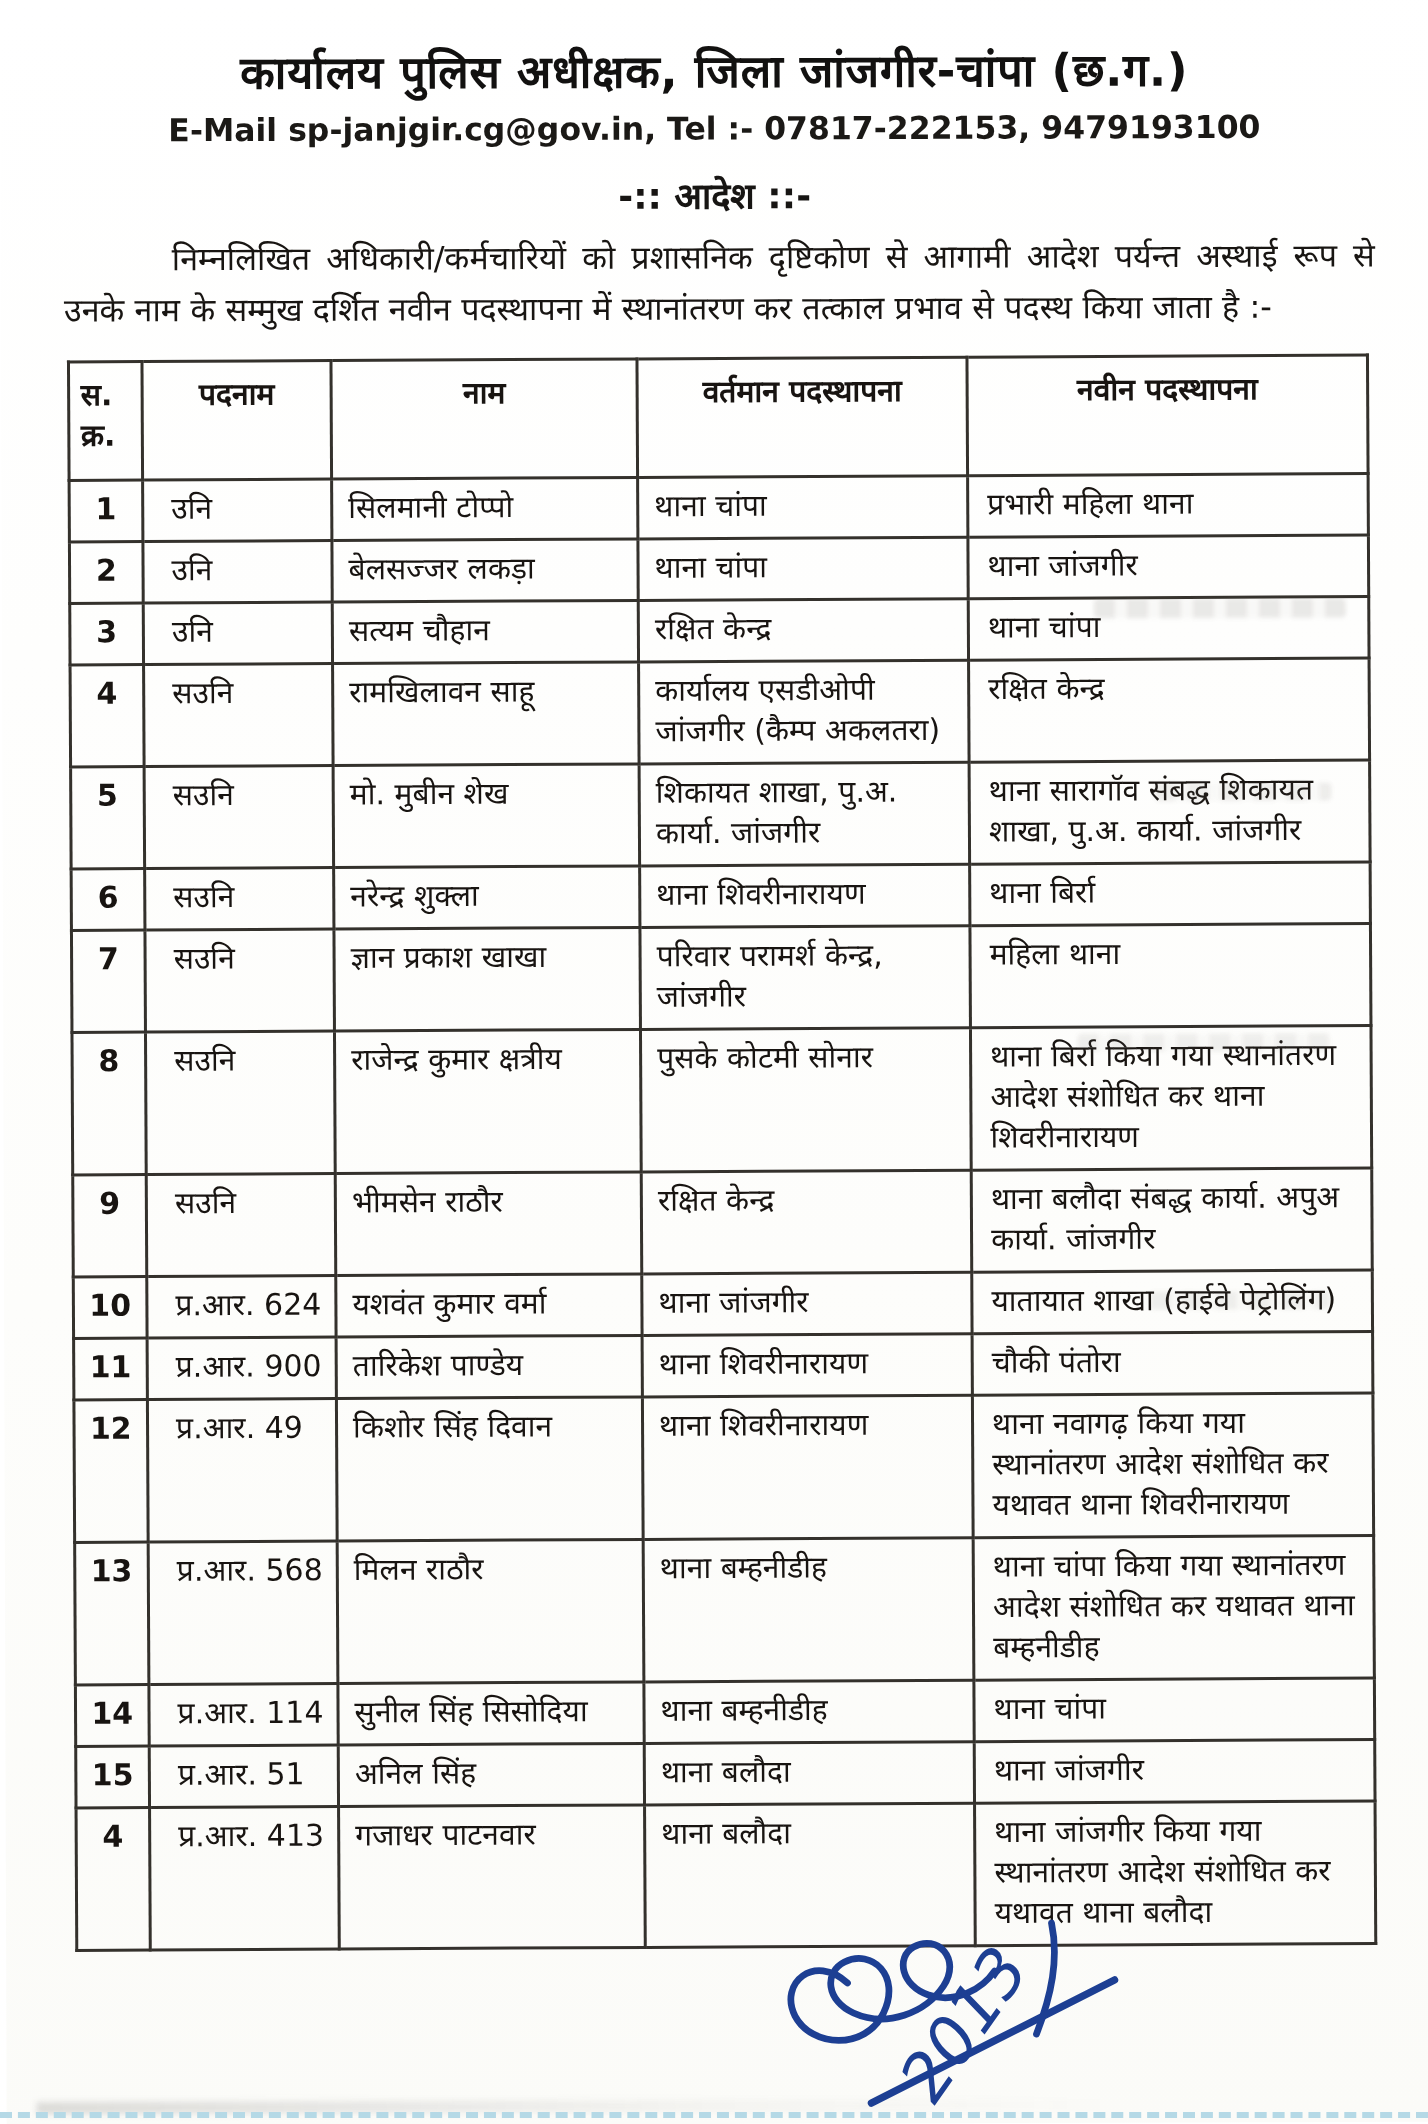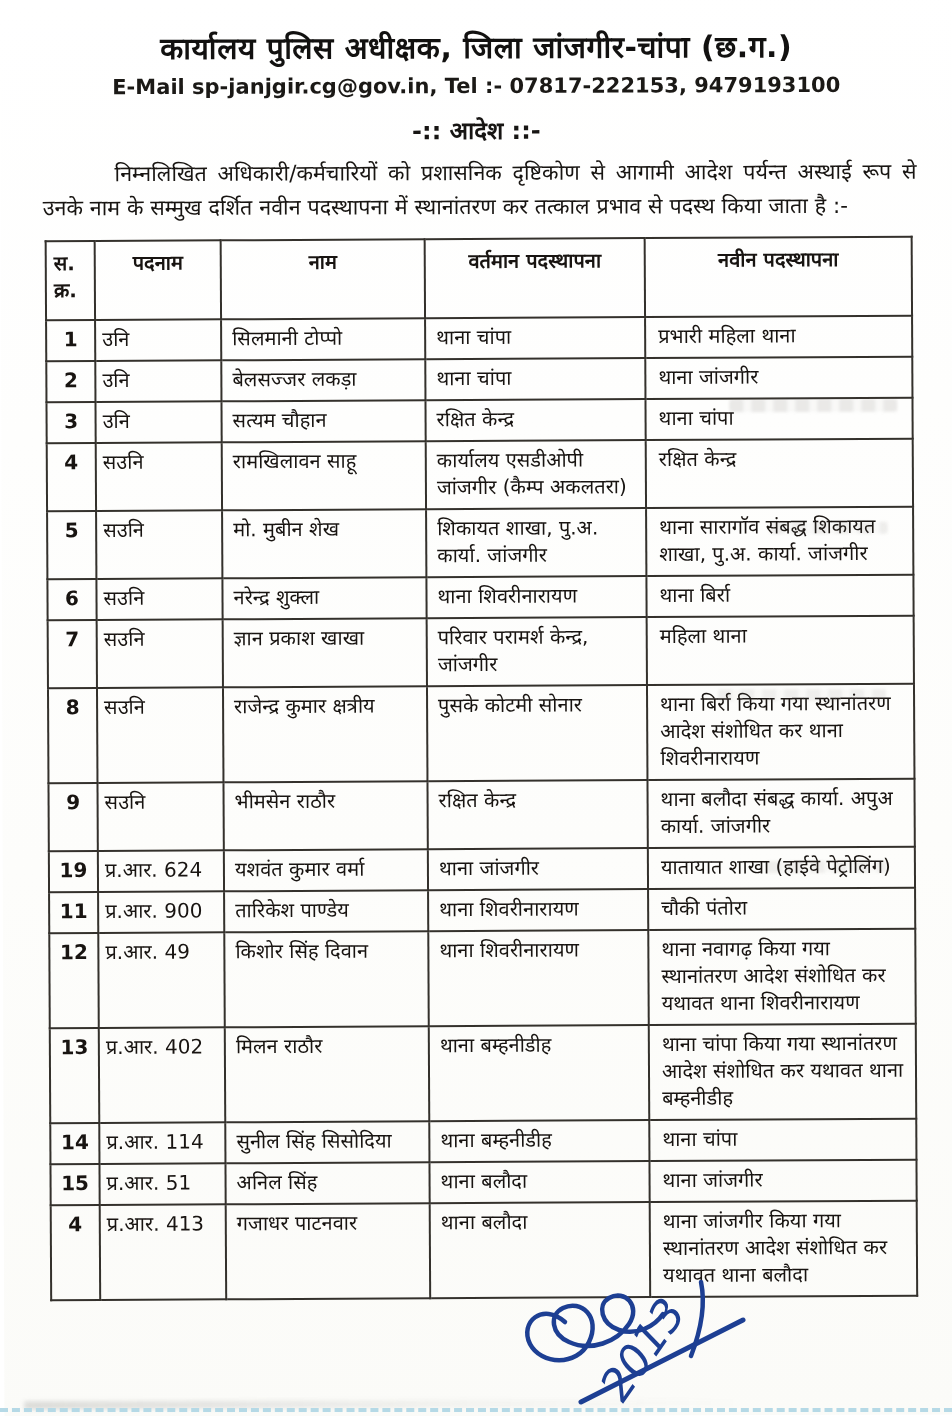--- a/index.html
+++ b/index.html
@@ -72,21 +72,21 @@
     text-align:center;
     height:62px;
     padding-top:8px;
   }
   .order-table th:first-child{
     text-align:left;
     padding-left:7px;
     padding-right:2px;
   }
   .order-table td.c-sno{text-align:center;font-weight:600;}
-  .order-table td.c-post{padding-left:6px;}
+  .order-table td.c-post{padding-left:18px;}
   .order-table td.c-name{padding-left:10px;}
   .order-table td.c-current{padding-left:10px;}
   .order-table td.c-new_posting{padding-left:12px;}
   
   .signature-wrap{
     position:absolute;
     left:505px;top:1272px;
     width:280px;height:140px;
     pointer-events:none;
   }
@@ -205,21 +205,21 @@
           <td class="c-new_posting">थाना बिर्रा किया गया स्थानांतरण आदेश संशोधित कर थाना शिवरीनारायण</td>
         </tr>
         <tr>
           <td class="c-sno">9</td>
           <td class="c-post">सउनि</td>
           <td class="c-name">भीमसेन राठौर</td>
           <td class="c-current">रक्षित केन्द्र</td>
           <td class="c-new_posting">थाना बलौदा संबद्ध कार्या. अपुअ कार्या. जांजगीर</td>
         </tr>
         <tr>
-          <td class="c-sno">19</td>
+          <td class="c-sno">10</td>
           <td class="c-post">प्र.आर. 624</td>
           <td class="c-name">यशवंत कुमार वर्मा</td>
           <td class="c-current">थाना जांजगीर</td>
           <td class="c-new_posting">यातायात शाखा (हाईवे पेट्रोलिंग)</td>
         </tr>
         <tr>
           <td class="c-sno">11</td>
           <td class="c-post">प्र.आर. 900</td>
           <td class="c-name">तारिकेश पाण्डेय</td>
           <td class="c-current">थाना शिवरीनारायण</td>
@@ -227,21 +227,21 @@
         </tr>
         <tr>
           <td class="c-sno">12</td>
           <td class="c-post">प्र.आर. 49</td>
           <td class="c-name">किशोर सिंह दिवान</td>
           <td class="c-current">थाना शिवरीनारायण</td>
           <td class="c-new_posting">थाना नवागढ़ किया गया स्थानांतरण आदेश संशोधित कर यथावत थाना शिवरीनारायण</td>
         </tr>
         <tr>
           <td class="c-sno">13</td>
-          <td class="c-post">प्र.आर. 402</td>
+          <td class="c-post">प्र.आर. 568</td>
           <td class="c-name">मिलन राठौर</td>
           <td class="c-current">थाना बम्हनीडीह</td>
           <td class="c-new_posting">थाना चांपा किया गया स्थानांतरण आदेश संशोधित कर यथावत थाना बम्हनीडीह</td>
         </tr>
         <tr>
           <td class="c-sno">14</td>
           <td class="c-post">प्र.आर. 114</td>
           <td class="c-name">सुनील सिंह सिसोदिया</td>
           <td class="c-current">थाना बम्हनीडीह</td>
           <td class="c-new_posting">थाना चांपा</td>

